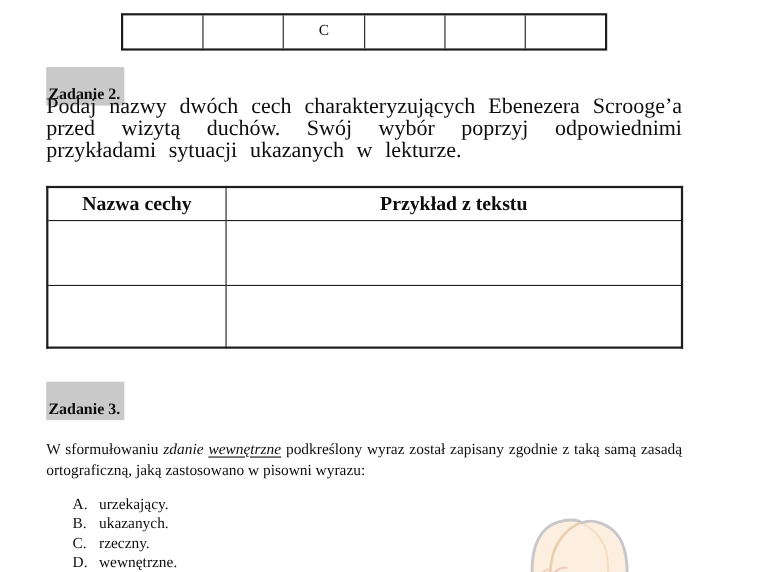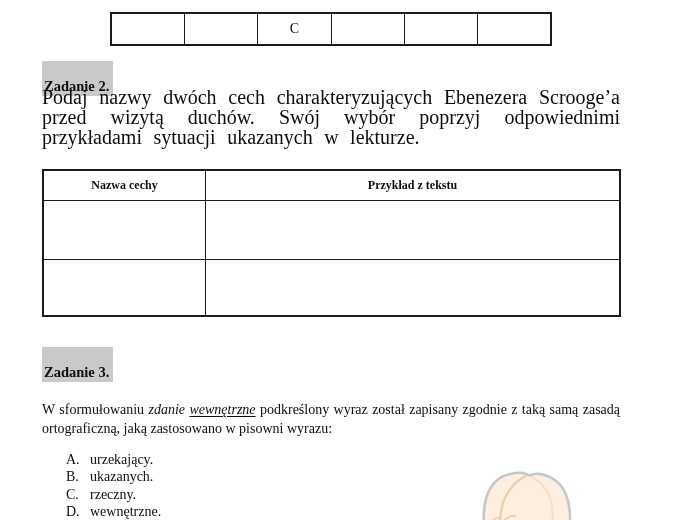--- a/index.html
+++ b/index.html
@@ -88,21 +88,21 @@
     left: 42px; top: 169px;
     border-collapse: collapse;
     border: 2px solid #1c1c1c;
     background: #ffffff;
   }
   .cecha-table th, .cecha-table td {
     border: 1.5px solid #1c1c1c;
     padding: 0;
   }
   .cecha-table th {
-    font-size: 12px;
+    font-size: 18px;
     font-weight: bold;
     text-align: center;
     height: 29px;
   }
   .col-cecha  { width: 161px; }
   .col-tekst  { width: 413px; }
   .row-1 td { height: 58px; }
   .row-2 td { height: 55px; }
 
   

